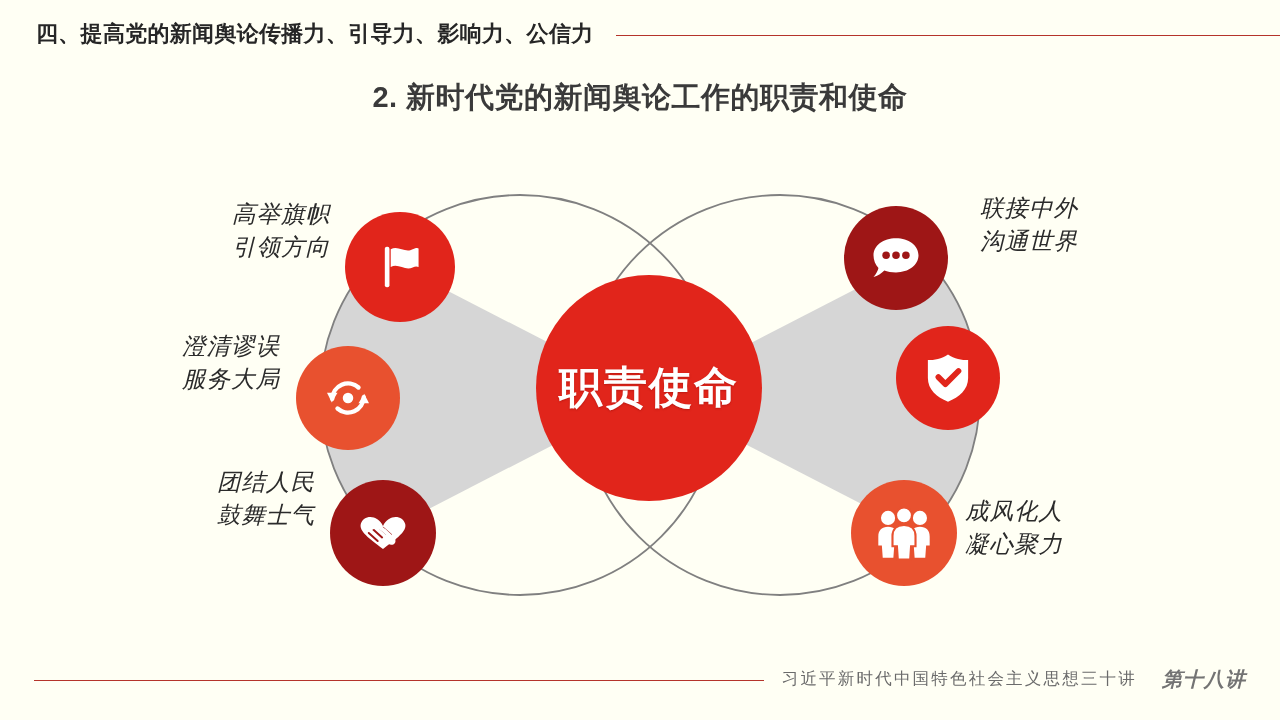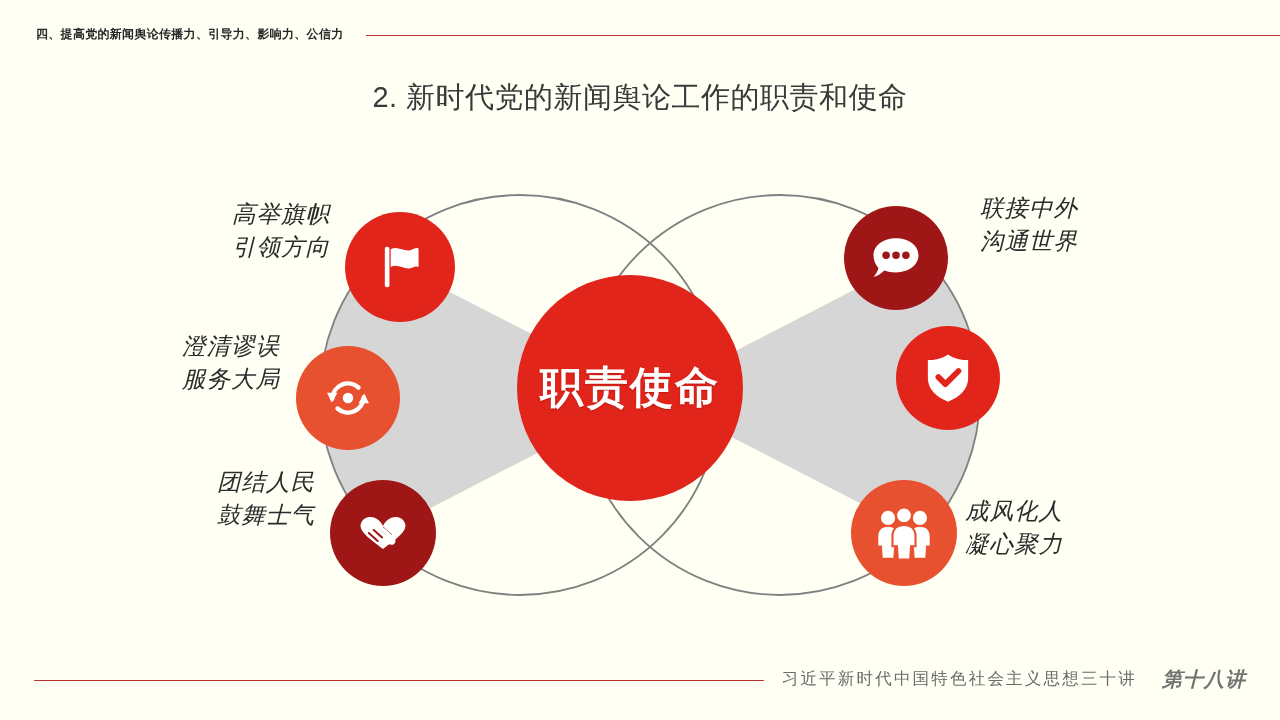--- a/index.html
+++ b/index.html
@@ -20,21 +20,21 @@
     position: absolute;
     top: 14px;
     left: 0;
     width: 1280px;
     height: 40px;
     display: flex;
     align-items: center;
   }
   .header-text {
     margin-left: 36px;
-    font-size: 12px;
+    font-size: 22px;
     font-weight: bold;
     color: #262626;
     letter-spacing: 0.3px;
     white-space: nowrap;
   }
   .header-rule {
     flex: 1;
     height: 0;
     border-top: 1.6px solid #b5342b;
     margin-left: 22px;
@@ -43,21 +43,21 @@
   }
 
   
   .slide-title {
     position: absolute;
     top: 78px;
     left: 0;
     width: 1280px;
     text-align: center;
     font-size: 29px;
-    font-weight: normal;
+    font-weight: bold;
     color: #3a3a3a;
     letter-spacing: 0.5px;
   }
 
   
   .stage {
     position: absolute;
     left: 0;
     top: 150px;
     width: 1280px;
@@ -175,21 +175,21 @@
     </g>
 
     <g clip-path="url(#clipRight)">
       <polygon points="980,75 650,245 980,415" fill="#d6d6d6"></polygon>
     </g>
 
     <circle cx="520" cy="245" r="200" fill="none" stroke="#808080" stroke-width="1.8"></circle>
     <circle cx="780" cy="245" r="200" fill="none" stroke="#808080" stroke-width="1.8"></circle>
   </svg>
 
-  <div class="hub" style="left:517px; top:125px; width:226px; height:226px;">
+  <div class="hub" style="left:536px; top:125px; width:226px; height:226px;">
     <span class="hub-label">职责使命</span>
   </div>
 
   <div class="node" style="left:345px; top:62px; width:110px; height:110px; background:#e1251b;">
     <svg width="54" height="54" viewBox="0 0 64 64">
       <rect x="14" y="8" width="5.5" height="48" rx="2.4" fill="#ffffff"></rect>
       <path d="M21 11 C30 6, 38 16, 47 11 C51 9, 53 9, 54 10 L54 32 C52 31, 50 31, 47 32.5 C38 37, 30 27, 21 32 Z" fill="#ffffff"></path>
     </svg>
   </div>
   <div class="caption left" style="left:160px; top:48px; width:170px;">

